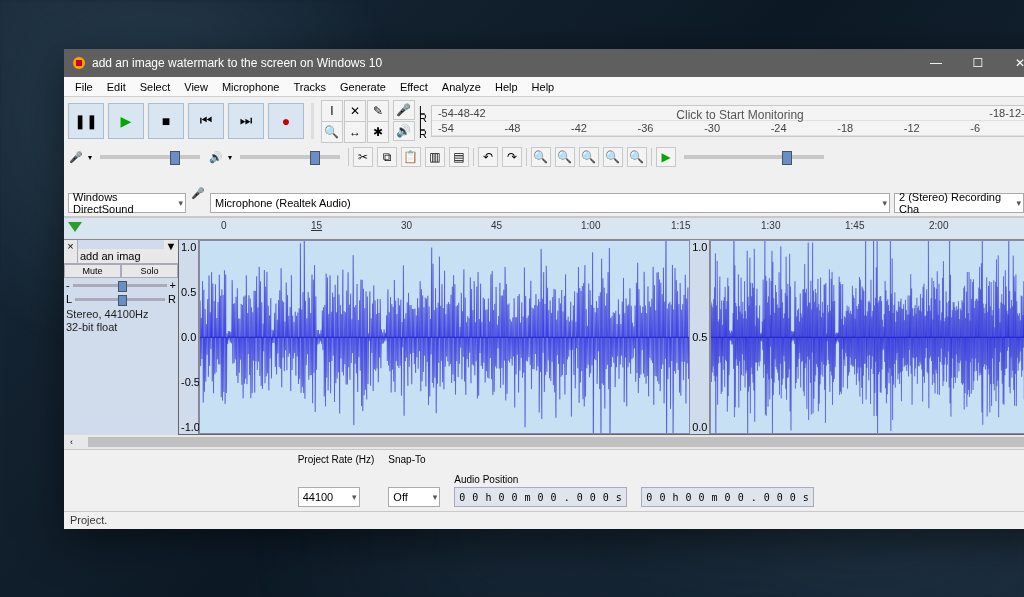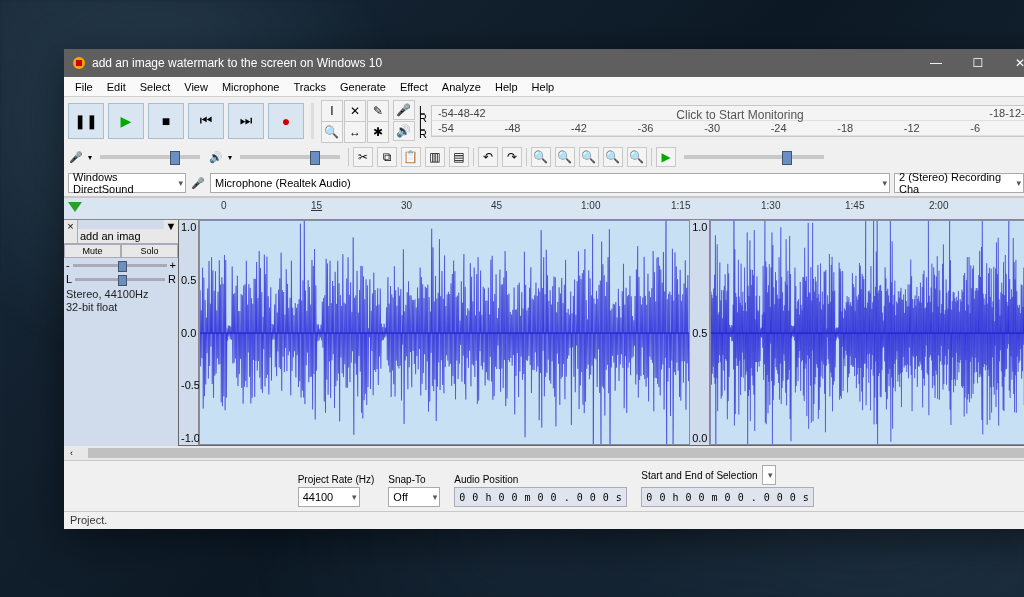--- a/index.html
+++ b/index.html
@@ -24,21 +24,21 @@
 .sep { width:3px; height:36px; background:#ddd; margin:0 3px;}
 .slider-row { display:flex; align-items:center; gap:4px; }
 .slider { width:100px; height:4px; background:#c8c8c8; position:relative; margin:0 4px;}
 .slider::after { content:""; position:absolute; width:8px; height:12px; background:#6a8fc4; top:-4px; left:70%; border:1px solid #456; }
 .toolbtn { width:22px; height:22px; background:#f4f4f4; border:1px solid #c8c8c8; display:flex; align-items:center; justify-content:center; font-size:12px; }
 .meter { flex:1; height:32px; background:#f4f4f4; border:1px solid #c8c8c8; position:relative; font-size:9px; display:flex; flex-direction:column; }
 .meter-half { flex:1; display:flex; align-items:center; padding:0 2px; border-bottom:1px solid #e0e0e0; gap:2px; position:relative;}
 .meter-scale { flex:1; display:flex; justify-content:space-between; padding:0 4px; font-size:8px; color:#444;}
 .meter-click { position:absolute; left:40%; top:2px; font-size:12px; color:#555;}
 .row2 .toolbtn { width:20px; height:20px;}
-.combo { height:20px; background:#fff; border:1px solid #aaa; display:flex; align-items:center; padding:0 14px 0 4px; position:relative; font-size:11px;}
+.combo { height:20px; background:#fff; border:1px solid #aaa; display:flex; align-items:center; padding:0 14px 0 4px; position:relative; font-size:11px;margin-top:20px;}
 .combo::after { content:"▾"; position:absolute; right:2px; font-size:9px; color:#555;}
 .device-row { display:flex; gap:4px; padding:3px 4px; background:#f0f0f0; border-bottom:1px solid #c8c8c8;}
 .device-row .combo { flex:1; }
 .device-row .combo.host { flex:0 0 118px;}
 .device-row .combo.chan { flex:0 0 130px;}
 .ico-small { width:16px; display:inline-flex; align-items:center; justify-content:center;}
 .timeline-head { height:22px; background:#d9e6f2; border-bottom:1px solid #888; display:flex; position:relative;}
 .timeline-head .tri { position:absolute; left:4px; top:4px; width:0; height:0; border-left:7px solid transparent; border-right:7px solid transparent; border-top:10px solid #2a9d2a;}
 .timeline-head .ruler { position:absolute; left:115px; right:0; height:100%; display:flex;}
 .ruler .tick { position:absolute; top:2px; font-size:10px; color:#333;}
@@ -297,24 +297,20 @@
       <label>Snap-To</label>
       <div class="combo" style="width:52px">
           <span>Off</span>
         </div>
     </div>
     <div class="bgrp">
       <label>Audio Position</label>
       <div class="valbox">0 0 h 0 0 m 0 0 . 0 0 0 s</div>
     </div>
     <div class="bgrp">
-      <div style="display:flex;gap:4px;align-items:center">
-        <label>Start and End of Selection</label>
-        <div class="combo" style="width:14px;padding:0 10px 0 2px"></div>
-      </div>
       <div style="display:flex;gap:4px">
         <div class="valbox">0 0 h 0 0 m 0 0 . 0 0 0 s</div>
       </div>
     </div>
   </div>
 
   <div class="status">Project.</div>
 
 </div>
 

